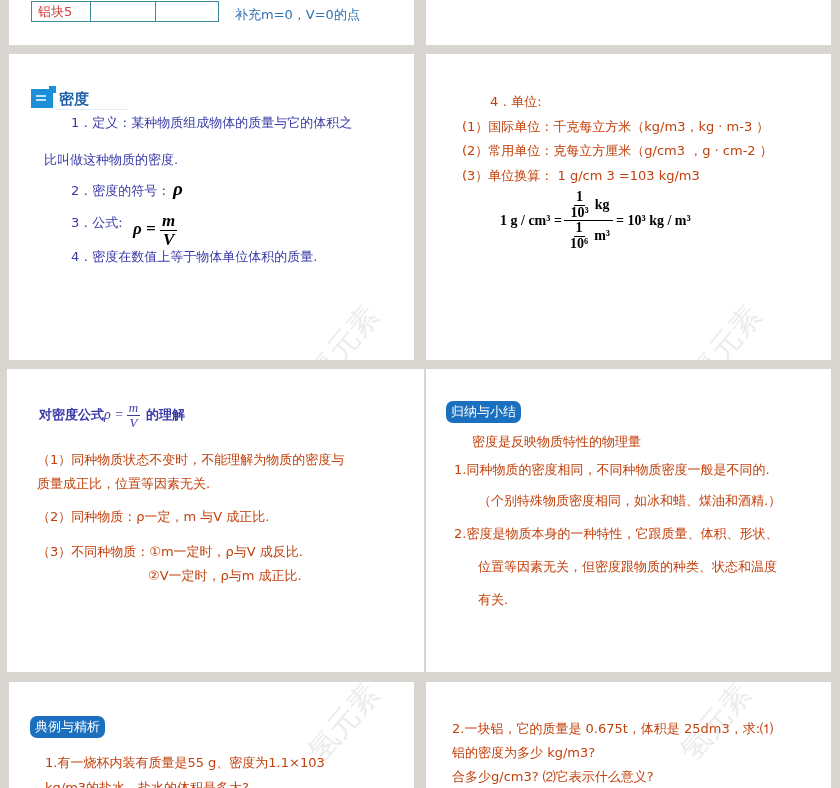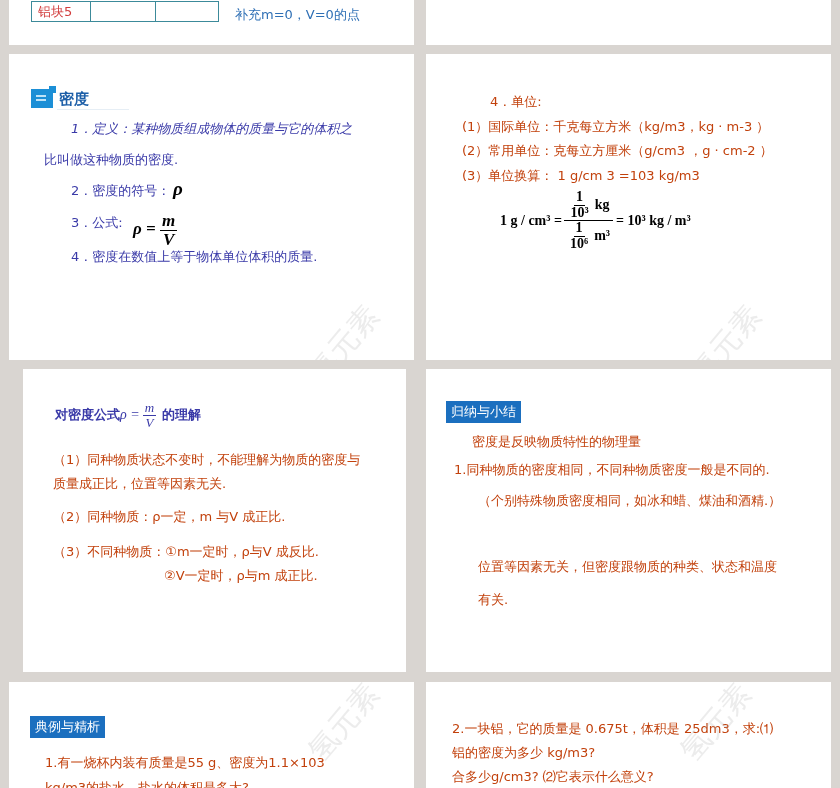--- a/index.html
+++ b/index.html
@@ -3,21 +3,21 @@
 <meta charset="utf-8">
 <style>
   html, body { margin:0; padding:0; }
   body { width:840px; height:788px; background:#d9d5d1; position:relative; overflow:hidden;
          font-family:"DejaVu Sans","Liberation Sans",sans-serif; }
   .slide { position:absolute; background:#ffffff; overflow:hidden; }
   .s-tl { left:9px; top:-10px; width:405px; height:55px; }
   .s-tr { left:426px; top:-10px; width:405px; height:55px; }
   .s-ml { left:9px; top:54px; width:405px; height:306px; }
   .s-mr { left:426px; top:54px; width:405px; height:306px; }
-  .s-bl { left:23px; top:369px; width:383px; height:303px; }
+  .s-bl { left:7px; top:369px; width:417px; height:303px; }
   .s-br { left:426px; top:369px; width:405px; height:303px; }
   .s-xl { left:9px; top:682px; width:405px; height:120px; }
   .s-xr { left:426px; top:682px; width:405px; height:120px; }
   .abs { position:absolute; white-space:nowrap; }
   .t { font-size:13px; }
   .blue { color:#3a3aa8; }
   .dark { color:#c2410c; }
   .red { color:#d23c3c; }
   .linkblue { color:#2e6fb5; }
   
@@ -25,21 +25,21 @@
   .tbl td { border:1px solid #3c8a9a; height:19px; padding:0 6px; font-size:13px; }
   .tbl td.c1 { width:46px; }
   .tbl td.c2 { width:52px; }
   .tbl td.c3 { width:50px; }
   
   .sec-icon { position:absolute; left:22px; top:35px; width:22px; height:19px; background:#1c8fd6; }
   .sec-icon::after { content:""; position:absolute; right:-3px; top:-3px; width:7px; height:7px; background:#1c8fd6; }
   .sec-icon span { position:absolute; left:5px; top:6px; width:10px; height:2px; background:#bfe3f7; box-shadow:0 4px 0 #bfe3f7; }
   .sec-title { position:absolute; left:50px; top:36px; font-size:15px; font-weight:bold; color:#1d5fa8; }
   .sec-line { position:absolute; left:48px; top:55px; width:72px; height:1px; background:#e6eef5; }
-  .tag { position:absolute; background:#1b6fbf; color:#fff; font-size:13px; padding:2px 5px; }
+  .tag { position:absolute; background:#1b6fbf; color:#fff; font-size:13px; padding:2px 5px;border-radius:7px; }
   .serif { font-family:"Liberation Serif","DejaVu Serif",serif; }
   .frac { display:inline-flex; flex-direction:column; align-items:center; vertical-align:middle; }
   .frac .num { border-bottom:1px solid #000; padding:0 2px; line-height:1.05; }
   .frac .den { padding:0 2px; line-height:1.05; }
   .wm { position:absolute; font-size:30px; color:rgba(180,180,180,0.25); transform:rotate(-50deg); white-space:nowrap; }
 </style>
 </head>
 <body>
 
 <div class="slide s-tl">
@@ -56,21 +56,21 @@
 </div>
 
 <div class="slide s-tr"></div>
 
 <div class="slide s-ml">
   <div class="sec-icon">
       <span></span>
     </div>
   <div class="sec-title">密度</div>
   <div class="sec-line"></div>
-  <div class="abs t blue" style="left:62px; top:66px;font-style:italic;">1．定义：某种物质组成物体的质量与它的体积之</div>
+  <div class="abs t blue" style="left:62px; top:60px;">1．定义：某种物质组成物体的质量与它的体积之</div>
   <div class="abs t blue" style="left:35px; top:97px;">比叫做这种物质的密度.</div>
   <div class="abs t blue" style="left:62px; top:128px;">2．密度的符号：</div>
   <div class="abs serif" style="left:164px; top:124px; font-size:19px; font-weight:bold; font-style:italic;">ρ</div>
   <div class="abs t blue" style="left:62px; top:160px;">3．公式:</div>
   <div class="abs serif" style="left:124px; top:158px; font-size:17px; font-weight:bold; font-style:italic;">
     <span>ρ =</span>
     <span class="frac">
       <span class="num">m</span>
       <span class="den">V</span>
     </span>
@@ -122,20 +122,21 @@
   <div class="abs t dark" style="left:30px; top:139px;">（2）同种物质：ρ一定，m 与V 成正比.</div>
   <div class="abs t dark" style="left:30px; top:174px;">（3）不同种物质：①m一定时，ρ与V 成反比.</div>
   <div class="abs t dark" style="left:141px; top:198px;text-align:center;">②V一定时，ρ与m 成正比.</div>
 </div>
 
 <div class="slide s-br">
   <div class="tag" style="left:20px; top:32px;">归纳与小结</div>
   <div class="abs t dark" style="left:46px; top:64px;">密度是反映物质特性的物理量</div>
   <div class="abs t dark" style="left:28px; top:92px;">1.同种物质的密度相同，不同种物质密度一般是不同的.</div>
   <div class="abs t dark" style="left:52px; top:123px;">（个别特殊物质密度相同，如冰和蜡、煤油和酒精.）</div>
+  <div class="abs t dark" style="left:28px; top:156px;">2.密度是物质本身的一种特性，它跟质量、体积、形状、</div>
   <div class="abs t dark" style="left:52px; top:189px;">位置等因素无关，但密度跟物质的种类、状态和温度</div>
   <div class="abs t dark" style="left:52px; top:222px;">有关.</div>
 </div>
 
 <div class="slide s-xl">
   <div class="tag" style="left:21px; top:34px;">典例与精析</div>
   <div class="abs t dark" style="left:36px; top:72px;">1.有一烧杯内装有质量是55 g、密度为1.1×103</div>
   <div class="abs t dark" style="left:36px; top:97px;">kg/m3的盐水，盐水的体积是多大?</div>
   <div class="wm" style="left:290px; top:20px;">氢元素</div>
 </div>

